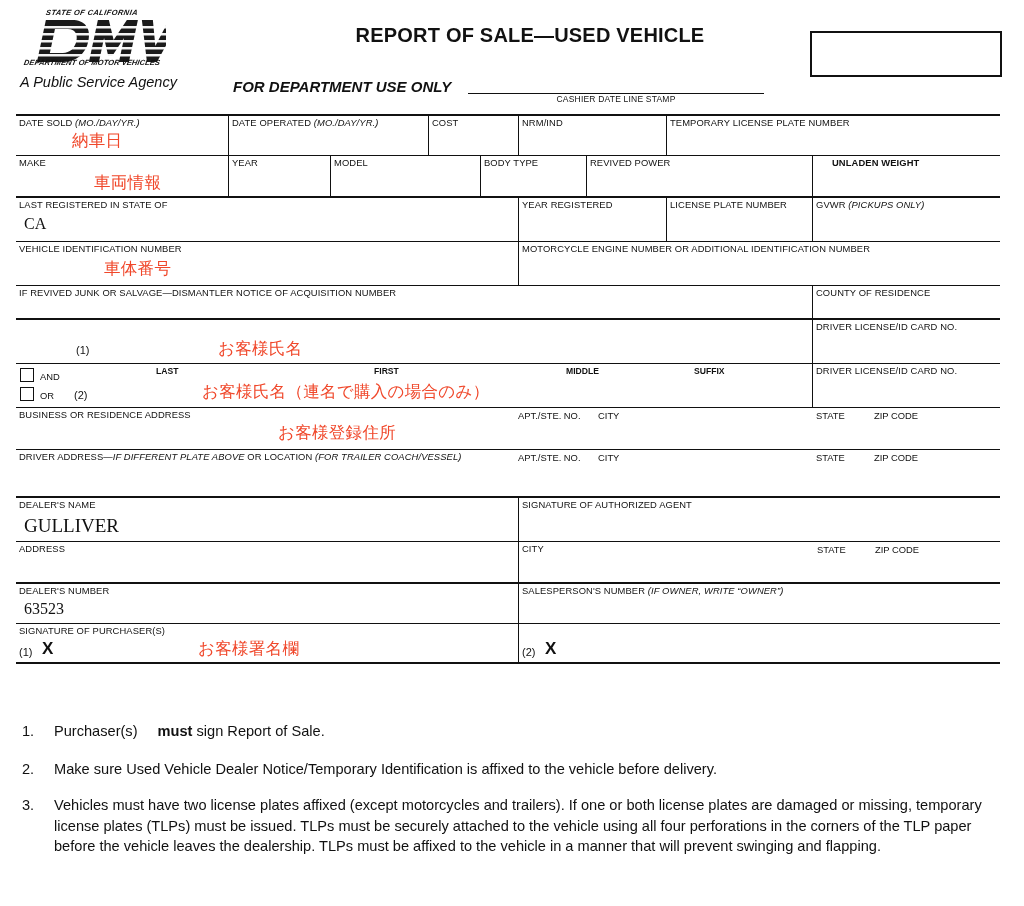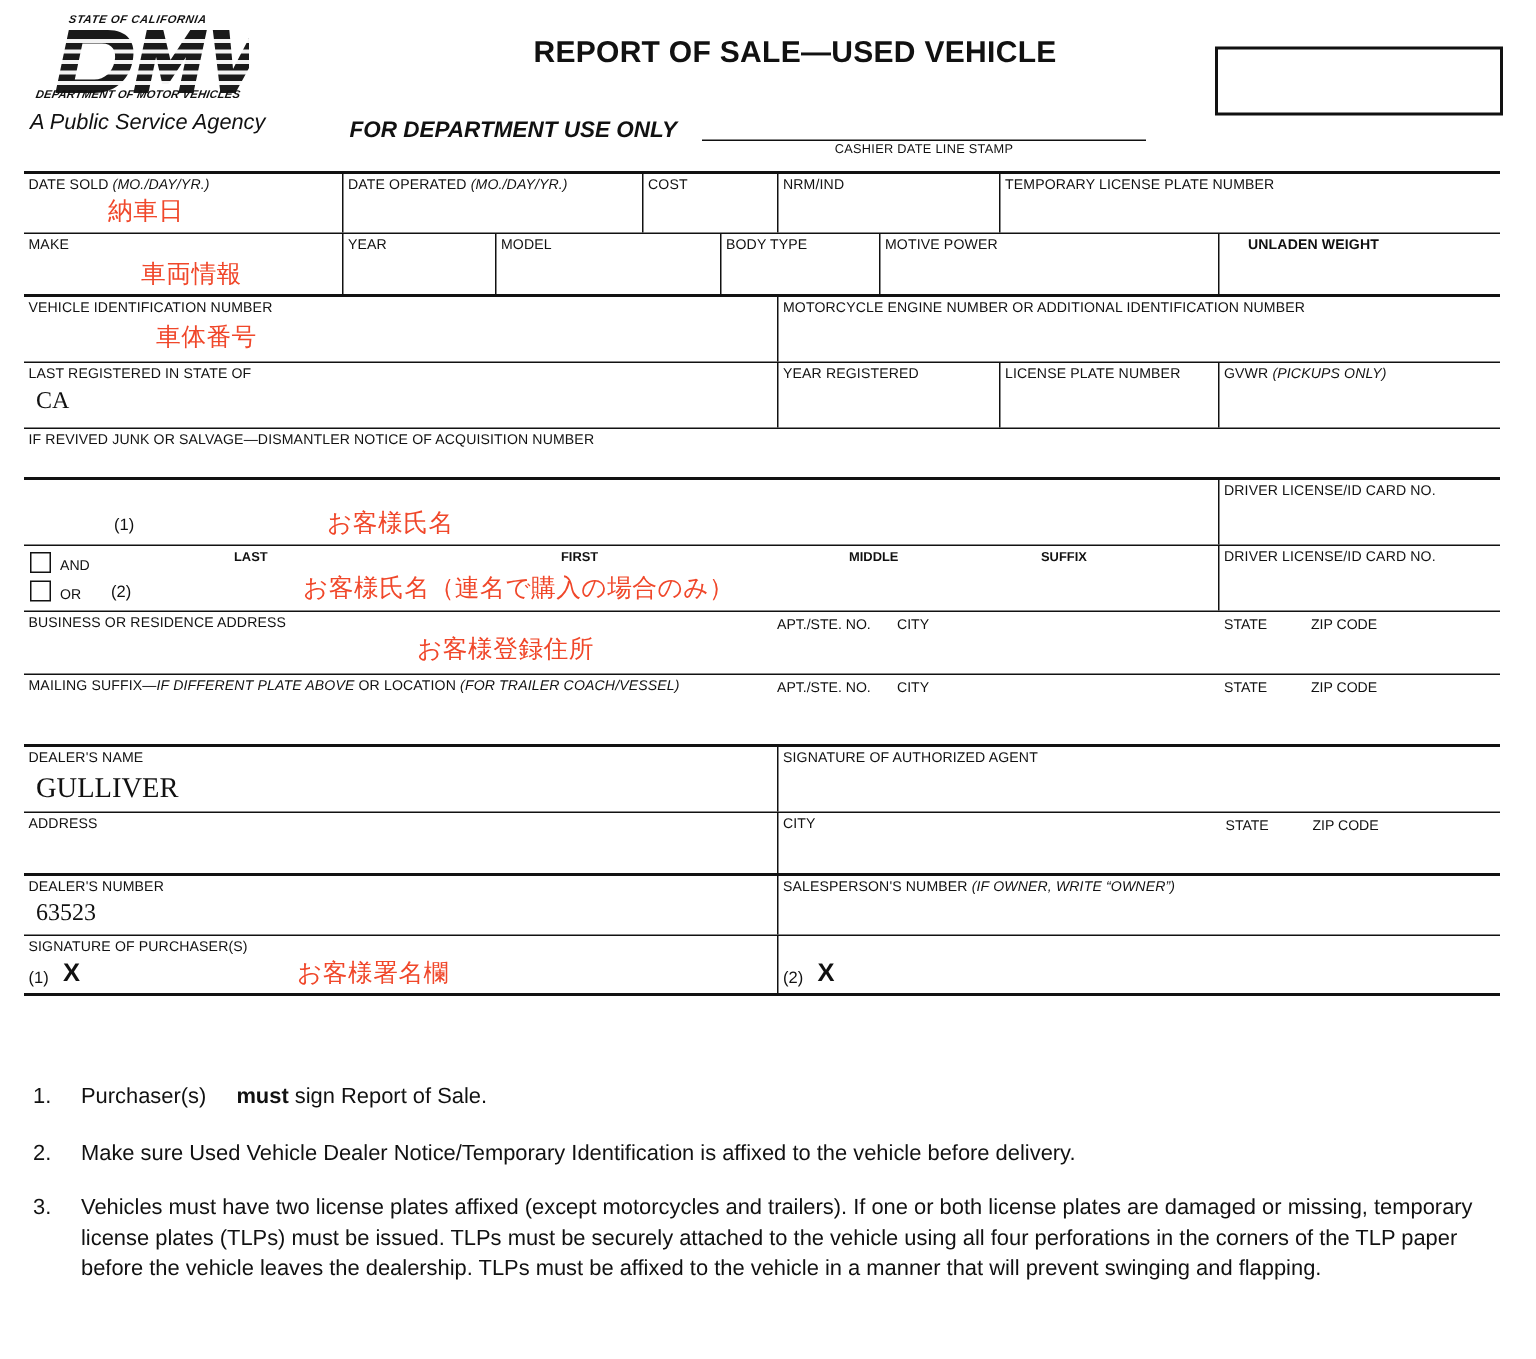--- a/index.html
+++ b/index.html
@@ -272,40 +272,28 @@
       </div>
       <div class="cell vline" style="left:314px; width:150px">
         <div class="lbl">MODEL</div>
         <div class="val" style="left:6px; top:16px"></div>
       </div>
       <div class="cell vline" style="left:464px; width:106px">
         <div class="lbl">BODY TYPE</div>
         <div class="val" style="left:6px; top:16px"></div>
       </div>
       <div class="cell vline" style="left:570px; width:120px">
-        <div class="lbl">MOTIVE POWER</div>
+        <div class="lbl">REVIVED POWER</div>
         <div class="val" style="left:6px; top:16px"></div>
       </div>
       <div class="cell vline" style="left:796px; width:188px">
         <div class="lbl bold">UNLADEN WEIGHT</div>
         <div class="val" style="left:6px; top:16px"></div>
       </div>
       <div class="anno" style="left:78px; top:16px">車両情報</div>
-    </div>
-
-    <div class="row" style="height:44px">
-      <div class="cell" style="left:0; width:502px">
-        <div class="lbl">VEHICLE IDENTIFICATION NUMBER</div>
-        <div class="val" style="left:6px; top:18px"></div>
-      </div>
-      <div class="cell vline" style="left:502px; width:482px">
-        <div class="lbl">MOTORCYCLE ENGINE NUMBER OR ADDITIONAL IDENTIFICATION NUMBER</div>
-        <div class="val" style="left:6px; top:18px"></div>
-      </div>
-      <div class="anno" style="left:88px; top:16px">車体番号</div>
     </div>
 
     <div class="row" style="height:44px">
       <div class="cell" style="left:0; width:502px">
         <div class="lbl">LAST REGISTERED IN STATE OF</div>
         <div class="val" style="left:8px; top:17px">CA</div>
       </div>
       <div class="cell vline" style="left:502px; width:148px">
         <div class="lbl">YEAR REGISTERED</div>
         <div class="val" style="left:6px; top:17px"></div>
@@ -313,23 +301,39 @@
       <div class="cell vline" style="left:650px; width:146px">
         <div class="lbl">LICENSE PLATE NUMBER</div>
         <div class="val" style="left:6px; top:17px"></div>
       </div>
       <div class="cell vline" style="left:796px; width:188px">
         <div class="lbl"><span>GVWR </span><i>(PICKUPS ONLY)</i></div>
         <div class="val" style="left:6px; top:17px"></div>
       </div>
     </div>
 
+    <div class="row" style="height:44px">
+      <div class="cell" style="left:0; width:502px">
+        <div class="lbl">VEHICLE IDENTIFICATION NUMBER</div>
+        <div class="val" style="left:6px; top:18px"></div>
+      </div>
+      <div class="cell vline" style="left:502px; width:482px">
+        <div class="lbl">MOTORCYCLE ENGINE NUMBER OR ADDITIONAL IDENTIFICATION NUMBER</div>
+        <div class="val" style="left:6px; top:18px"></div>
+      </div>
+      <div class="anno" style="left:88px; top:16px">車体番号</div>
+    </div>
+
     <div class="row thick" style="height:34px">
       <div class="cell" style="left:0; width:796px">
         <div class="lbl">IF REVIVED JUNK OR SALVAGE—DISMANTLER NOTICE OF ACQUISITION NUMBER</div>
+        <div class="val" style="left:6px; top:15px"></div>
+      </div>
+      <div class="cell vline" style="left:796px; width:188px">
+        <div class="lbl">COUNTY OF RESIDENCE</div>
         <div class="val" style="left:6px; top:15px"></div>
       </div>
     </div>
 
     <div class="row" style="height:44px">
       <div class="cell" style="left:0; width:796px">
         <div class="paren" style="left:60px; top:24px">(1)</div>
         <div class="val" style="left:100px; top:20px"></div>
       </div>
       <div class="cell vline" style="left:796px; width:188px">
@@ -366,21 +370,21 @@
         <div class="flab" style="left:582px; top:2px">CITY</div>
         <div class="flab" style="left:800px; top:2px">STATE</div>
         <div class="flab" style="left:858px; top:2px">ZIP CODE</div>
         <div class="val" style="left:6px; top:18px"></div>
       </div>
       <div class="anno" style="left:262px; top:14px">お客様登録住所</div>
     </div>
 
     <div class="row thick" style="height:48px">
       <div class="cell" style="left:0; width:984px">
-        <div class="lbl"><span>MAILING SUFFIX—</span><i>IF DIFFERENT PLATE ABOVE</i><span> OR LOCATION </span><i>(FOR TRAILER COACH/VESSEL)</i></div>
+        <div class="lbl"><span>DRIVER ADDRESS—</span><i>IF DIFFERENT PLATE ABOVE</i><span> OR LOCATION </span><i>(FOR TRAILER COACH/VESSEL)</i></div>
         <div class="flab" style="left:502px; top:2px">APT./STE. NO.</div>
         <div class="flab" style="left:582px; top:2px">CITY</div>
         <div class="flab" style="left:800px; top:2px">STATE</div>
         <div class="flab" style="left:858px; top:2px">ZIP CODE</div>
         <div class="val" style="left:6px; top:20px"></div>
       </div>
     </div>
 
     <div class="row" style="height:44px">
       <div class="cell" style="left:0; width:502px">

